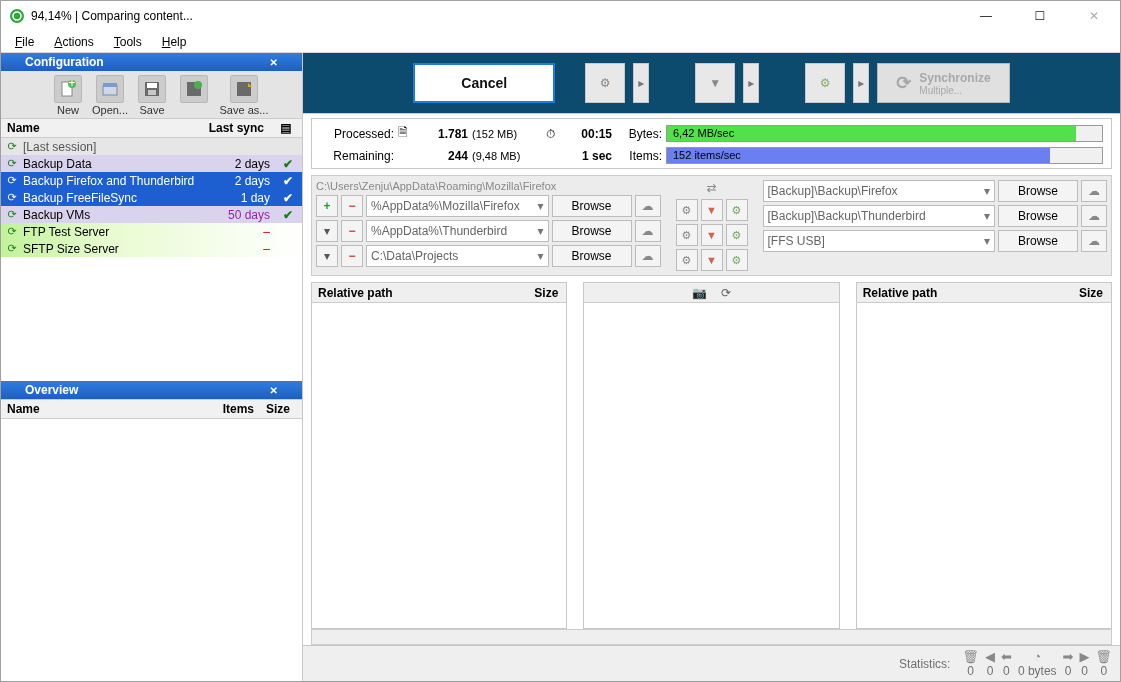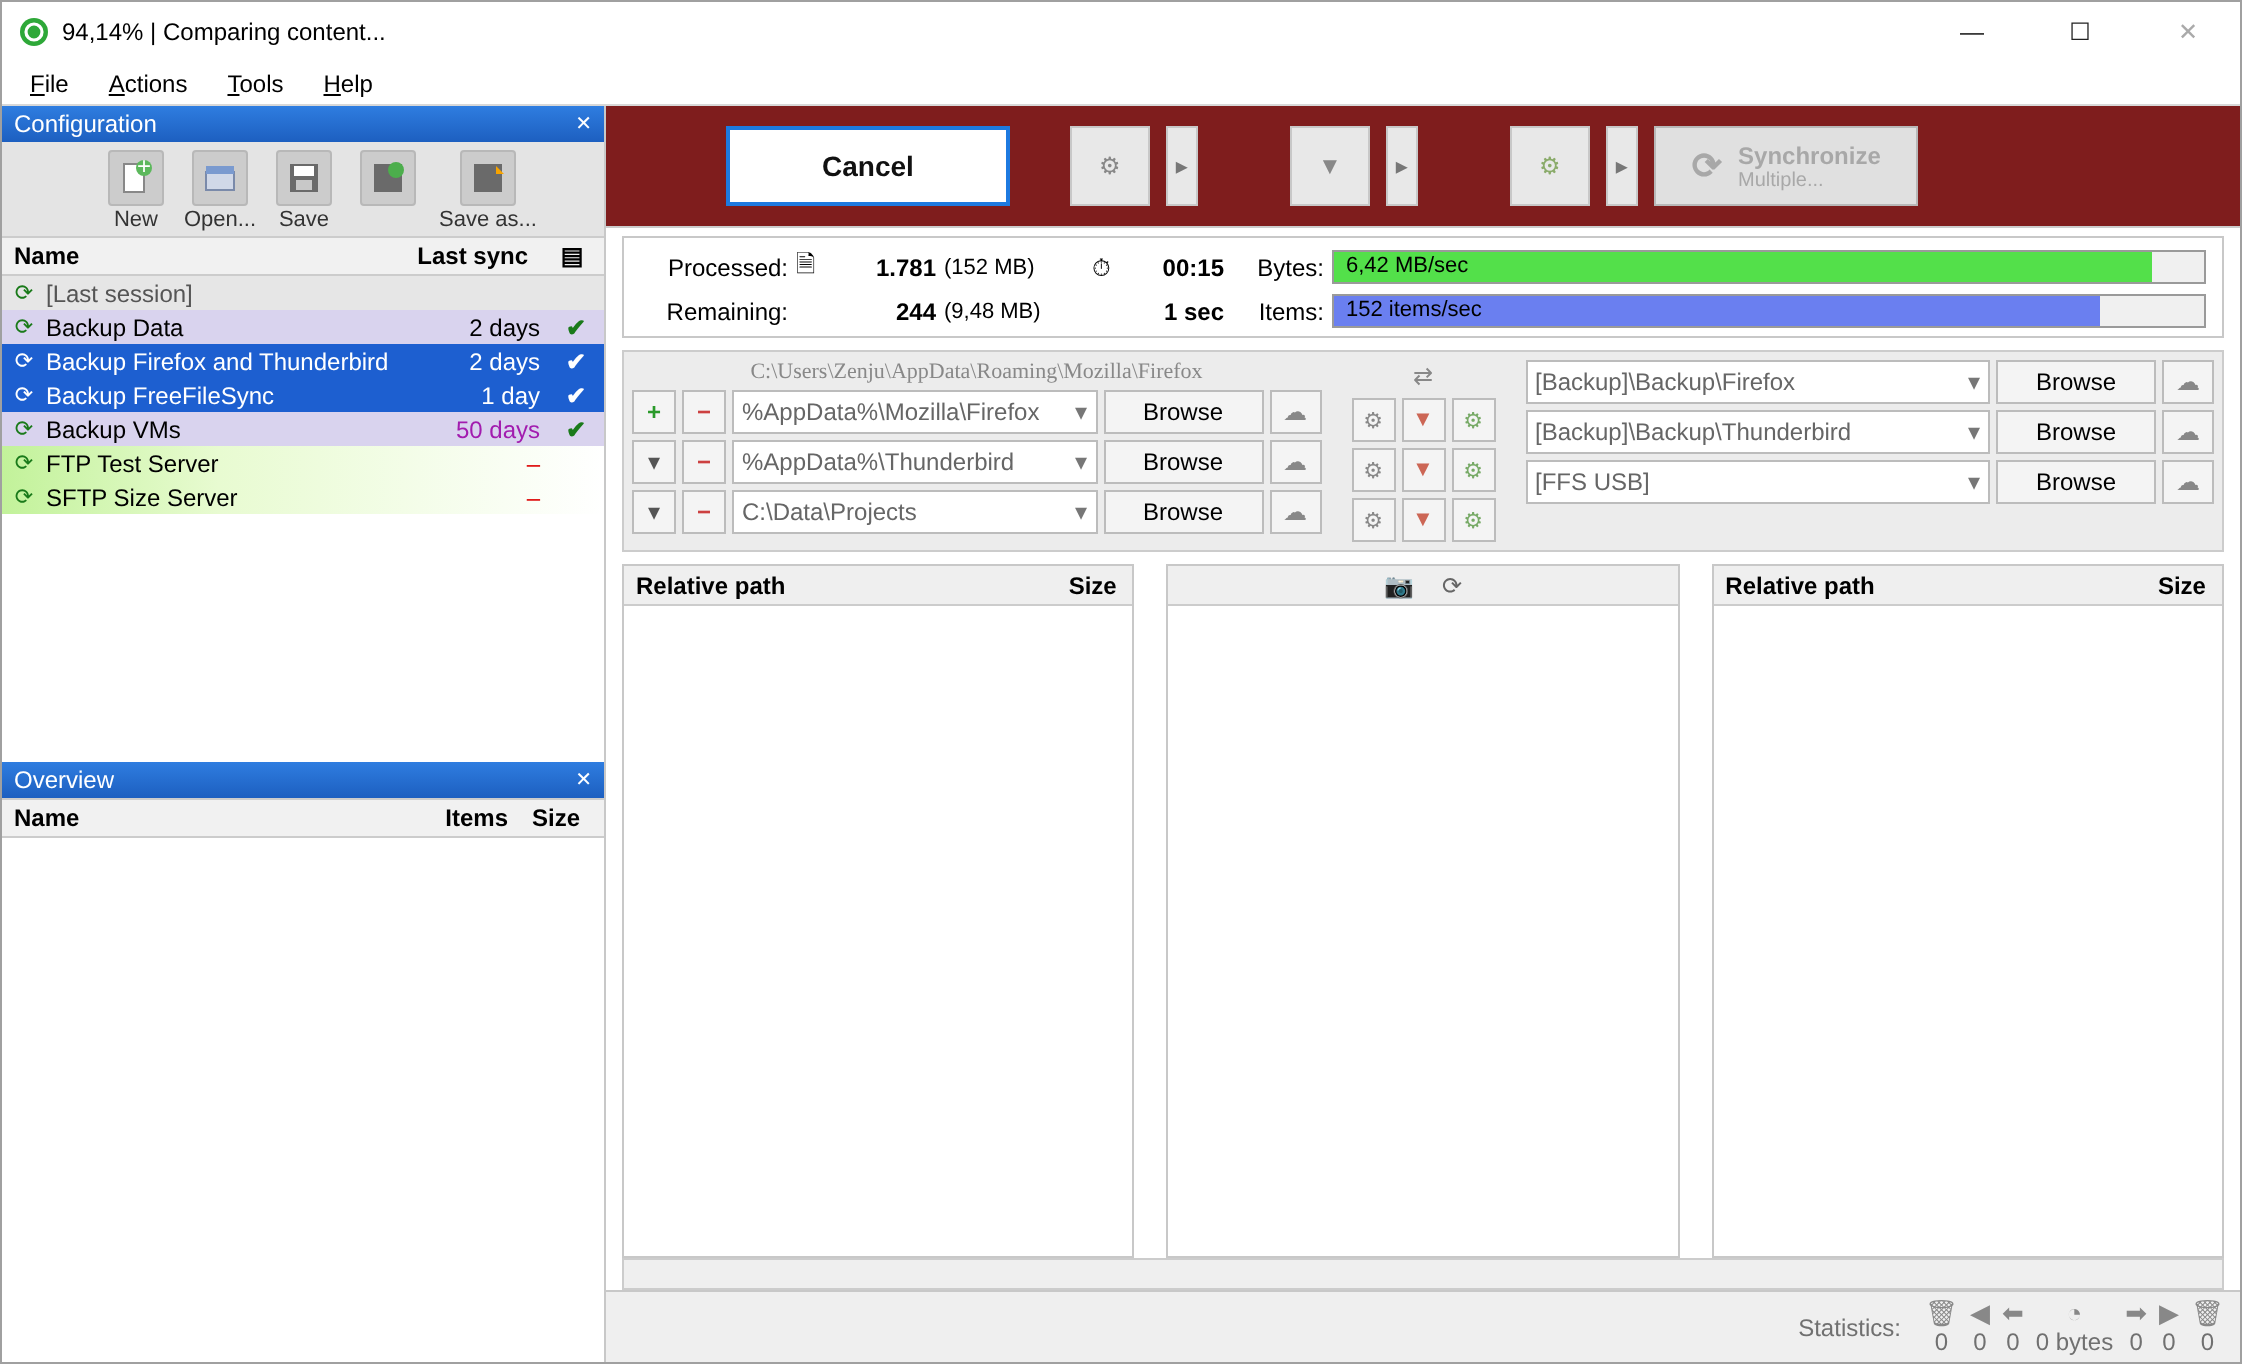--- a/index.html
+++ b/index.html
@@ -16,21 +16,21 @@
 
 .menubar { height: 22px; display: flex; align-items: center; padding: 0 6px; gap: 4px; border-bottom: 1px solid #d8d8d8; background: #fff; }
 .menubar span { padding: 2px 8px; cursor: default; }
 .menubar span u { text-decoration: underline; }
 
 
 .main { flex: 1; display: flex; min-height: 0; }
 
 
 .left { width: 302px; display: flex; flex-direction: column; border-right: 1px solid #c8c8c8; min-height: 0; }
-.panel-header { background: linear-gradient(#2f7de0,#1d5fc0); color: #fff; font-weight: normal; padding: 2px 6px; display: flex; align-items: center; justify-content: space-between; }
+.panel-header { background: linear-gradient(#2f7de0,#1d5fc0); color: #fff; font-weight: bold; padding: 2px 24px; display: flex; align-items: center; justify-content: space-between; }
 .panel-header .x { font-size: 10px; cursor: default; }
 
 .config-toolbar { display: flex; gap: 4px; padding: 4px 0 2px 48px; background: #e4e4e4; }
 .tb-btn { display: flex; flex-direction: column; align-items: center; width: 38px; cursor: default; }
 .tb-btn .ico { width: 28px; height: 28px; background: #ccc; border: 1px solid #b8b8b8; border-radius: 2px; display: flex; align-items: center; justify-content: center; }
 .tb-btn .lbl { font-size: 11px; margin-top: 1px; color: #333; }
 
 .cfg-head { display: flex; background: #f1f1f1; border-top: 1px solid #ccc; border-bottom: 1px solid #ccc; font-weight: bold; padding: 2px 0; }
 .cfg-head .c1 { flex: 1; padding-left: 6px; }
 .cfg-head .c2 { width: 64px; text-align: right; padding-right: 6px; }
@@ -54,21 +54,21 @@
 .overview-head { margin-top: auto; }
 .ov-cols { display: flex; background: #f1f1f1; border-top: 1px solid #ccc; border-bottom: 1px solid #ccc; font-weight: bold; padding: 2px 0; }
 .ov-cols .c1 { flex: 1; padding-left: 6px; }
 .ov-cols .c2 { width: 48px; text-align: right; }
 .ov-cols .c3 { width: 48px; text-align: right; padding-right: 12px; }
 .ov-body { height: 262px; background: #fff; }
 
 
 .right { flex: 1; display: flex; flex-direction: column; min-height: 0; }
 
-.top-btns { display: flex; align-items: center; gap: 8px; padding: 10px 60px 10px 60px; background: #7f1d1d; border-bottom: 1px solid #ccc; }
+.top-btns { display: flex; align-items: center; gap: 8px; padding: 10px 60px 10px 60px; background: #0c4a6e; border-bottom: 1px solid #ccc; justify-content: center; }
 .big-btn { height: 40px; padding: 0 34px; background: #f0f0f0; border: 1px solid #b8b8b8; font-weight: bold; font-size: 14px; display: flex; align-items: center; justify-content: center; }
 .big-btn.cancel { background: #fff; border: 2px solid #1d7ae0; color: #111; padding: 0 46px; }
 .big-btn.sync { background: #e0e0e0; color: #a8a8a8; padding: 0 18px; display:flex; gap:8px; flex-direction:row;}
 .big-btn.sync .sub { font-size: 10px; font-weight: normal; }
 .icon-btn { width: 40px; height: 40px; background: #e8e8e8; border: 1px solid #c8c8c8; display: flex; align-items: center; justify-content: center; color:#888; }
 .arrow-btn { width: 16px; height: 40px; background: #e8e8e8; border: 1px solid #c8c8c8; display: flex; align-items: center; justify-content: center; font-size:12px; color:#777;}
 
 .status-box { margin: 4px 8px 4px 8px; border: 1px solid #c8c8c8; background: #fff; padding: 4px 8px; }
 .status-text { padding: 2px 0 6px 0; }
 .status-grid { display: grid; grid-template-columns: 74px 16px 50px 70px 20px 42px 46px 1fr; gap: 3px 4px; align-items: center; }
@@ -78,21 +78,21 @@
 .bar { height: 17px; border: 1px solid #9a9a9a; position: relative; background: #f0f0f0; overflow: hidden; }
 .bar .fill { position: absolute; left:0; top:0; bottom:0; }
 .bar.green .fill { background: #53e04a; }
 .bar.blue .fill { background: #6a7ff0; }
 .bar .txt { position: absolute; left: 6px; top: 1px; font-size: 11px; }
 
 .paths { margin: 2px 8px 0 8px; display: flex; gap: 6px; background:#ececec; padding:4px; border:1px solid #ccc;}
 .paths-left { flex: 1; }
 .paths-center { width: 90px; display: flex; flex-direction: column; gap: 3px; align-items:center;}
 .paths-right { flex: 1; }
-.path-hdr { color: #888; font-size: 11px; text-align:center; padding-bottom:3px;font-family:Liberation Serif, serif; }
+.path-hdr { color: #888; font-size: 11px; padding-bottom:3px; }
 .path-row { display: flex; gap: 3px; margin-bottom: 3px; align-items: center; }
 .sq { width: 22px; height: 22px; border: 1px solid #bcbcbc; background: #f4f4f4; display: flex; align-items:center; justify-content:center; font-size:12px; }
 .sq.plus{ color:#2a9a2a; font-weight:bold; }
 .sq.minus{ color:#cc4040; font-weight:bold; }
 .sq.down{ color:#555; }
 .path-input { flex: 1; height: 22px; border: 1px solid #bcbcbc; background: #fff; padding: 0 4px; font-size: 11px; color: #666; display: flex; align-items:center; }
 .browse { width: 80px; height: 22px; border:1px solid #bcbcbc; background: #f4f4f4; text-align:center; line-height:20px; }
 .cloud { width:26px; height:22px; border:1px solid #bcbcbc; background:#f4f4f4; display:flex; align-items:center; justify-content:center; color:#888;}
 .center-row { display:flex; gap:3px; }
 .center-sq { width:22px; height:22px; border:1px solid #bcbcbc; background:#f4f4f4; display:flex; align-items:center; justify-content:center; color:#888; font-size:11px;}

